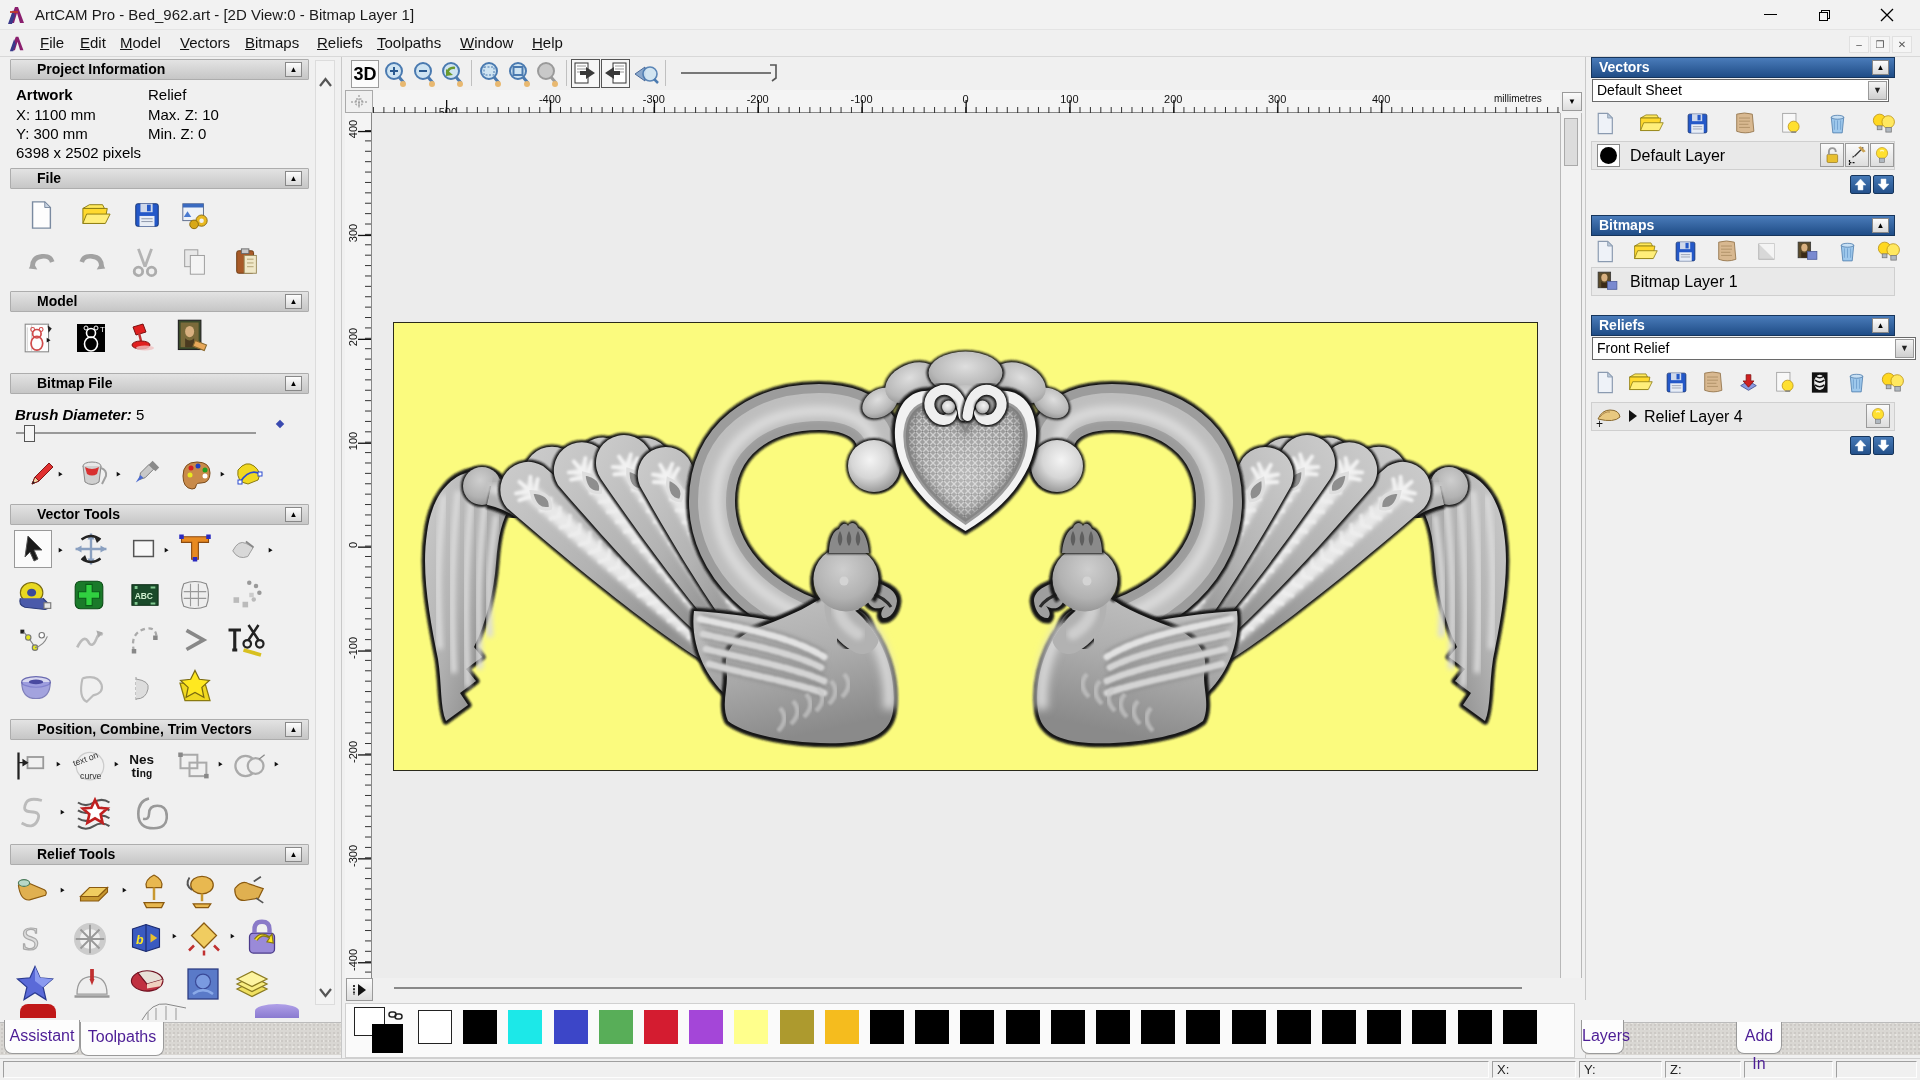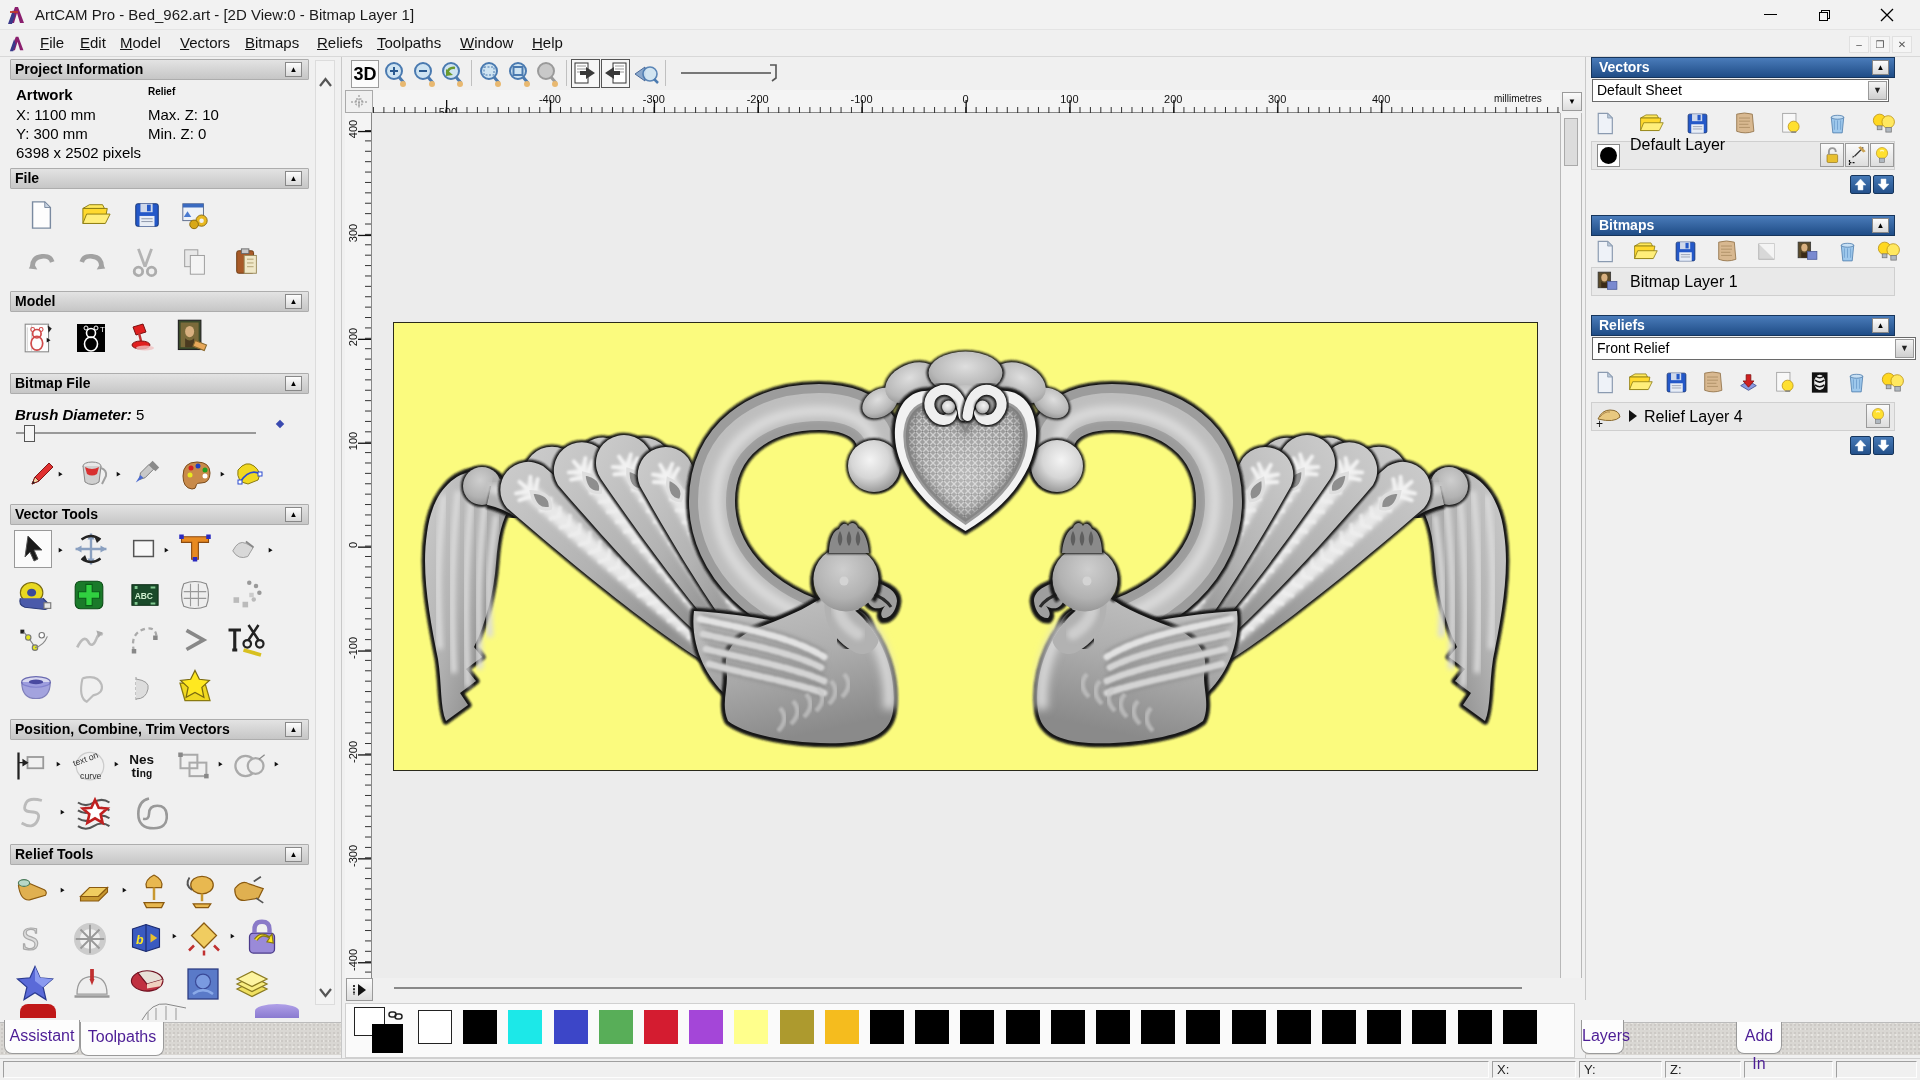--- a/index.html
+++ b/index.html
@@ -2,21 +2,21 @@
 <html><head><meta charset="utf-8"><style>
 *{margin:0;padding:0;box-sizing:border-box}
 html,body{width:1920px;height:1080px;overflow:hidden}
 body{font-family:"Liberation Sans",sans-serif;background:#f0f0f0;position:relative}
 .abs{position:absolute}
 .tb{left:0;top:0;width:1920px;height:30px;background:#f2f2f2;border-bottom:1px solid #e4e4e4}
 .tbtxt{left:35px;top:6px;font-size:15px;color:#1a1a1a;white-space:nowrap}
 .menubar{left:0;top:30px;width:1920px;height:27px;background:#f0f0f0;border-bottom:1px solid #d8d8d8}
 .mi{font-size:15px;color:#111;top:34px}
 .hdrL{height:21px;background:linear-gradient(#e3e3e3,#c6c6c6);border:1px solid #adadad;border-radius:1px;
- font-weight:bold;font-size:14px;color:#000;padding-left:4px;line-height:19px}
+ font-weight:bold;font-size:14px;color:#000;padding-left:26px;line-height:19px}
 .colbtn{width:17px;height:15px;background:linear-gradient(#fdfdfd,#d9d9d9);border:1px solid #888;
  text-align:center;font-size:8px;line-height:14px;color:#000}
 .bluehdr{height:21px;background:linear-gradient(#4a7cba,#1f4c86);border:1px solid #16355c;
  font-weight:bold;font-size:14px;color:#fff;padding-left:7px;line-height:19px}
 .combo{background:#fff;border:1px solid #6a6a6a;font-size:14px;color:#000;padding:2px 0 0 4px;height:23px}
 .cbtn{position:absolute;right:1px;top:1px;width:19px;height:19px;background:linear-gradient(#f4f4f4,#cfcfcf);
  border:1px solid #9a9a9a;text-align:center;line-height:17px;font-size:9px;color:#222}
 .layrow{background:#e9e9e9;border:1px solid #cfcfcf}
 .laytxt{font-size:16px;color:#000}
 .sbtn{background:linear-gradient(#fbfbfb,#dddddd);border:1px solid #9a9a9a}
@@ -63,21 +63,21 @@
 <div class="abs" style="left:315px;top:60px;width:20px;height:945px;background:#f3f3f3;border:1px solid #dcdcdc"></div>
 <svg class="abs" style="left:318px;top:75px" width="15" height="16">
     <path d="M2 11 L7.5 4 L13 11" fill="none" stroke="#555" stroke-width="2.2"></path>
   </svg>
 <svg class="abs" style="left:318px;top:985px" width="15" height="16">
     <path d="M2 4 L7.5 11 L13 4" fill="none" stroke="#555" stroke-width="2.2"></path>
   </svg>
 <div class="abs hdrL" style="left:10px;top:59px;width:299px">Project Information</div>
 <div class="abs colbtn" style="left:285px;top:62px">▲</div>
 <div class="abs" style="left:16px;top:86px;font-size:15px;font-weight:bold">Artwork</div>
-<div class="abs" style="left:148px;top:86px;font-size:10px;font-weight:bold">Relief</div>
+<div class="abs" style="left:148px;top:86px;font-size:15px;font-weight:normal">Relief</div>
 <div class="abs" style="left:16px;top:106px;font-size:15px">X: 1100 mm</div>
 <div class="abs" style="left:148px;top:106px;font-size:15px">Max. Z: 10</div>
 <div class="abs" style="left:16px;top:125px;font-size:15px">Y: 300 mm</div>
 <div class="abs" style="left:148px;top:125px;font-size:15px">Min. Z: 0</div>
 <div class="abs" style="left:16px;top:144px;font-size:15px">6398 x 2502 pixels</div>
 <div class="abs hdrL" style="left:10px;top:168px;width:299px">File</div>
 <div class="abs colbtn" style="left:285px;top:171px">▲</div>
 <svg class="abs" style="left:26px;top:200px" width="30" height="30" viewBox="0 0 32 32">
     <path d="M7 2 h13 l6 6 v22 h-19 z" fill="#fdfdfd" stroke="#7a8aa0" stroke-width="1.5"></path>
     <path d="M20 2 l6 6 h-6 z" fill="#c9d4e2" stroke="#7a8aa0"></path>
@@ -1048,21 +1048,21 @@
   </svg>
 <svg class="abs" style="left:1871.0px;top:111px" width="25" height="25" viewBox="0 0 32 32">
     <circle cx="11" cy="12" r="8" fill="#ffd820" stroke="#b89010"></circle>
     <circle cx="22" cy="14" r="8" fill="#ffe860" stroke="#b89010"></circle>
     <rect x="19" y="21" width="7" height="6" fill="#b0b8c0" stroke="#777"></rect>
     <rect x="8" y="19" width="6" height="5" fill="#b0b8c0" stroke="#777"></rect>
   </svg>
 <div class="abs layrow" style="left:1591px;top:141px;width:304px;height:29px"></div>
 <div class="abs" style="left:1597px;top:144px;width:23px;height:23px;background:#fff;border:1px solid #888"></div>
 <div class="abs" style="left:1600px;top:147px;width:17px;height:17px;background:#000;border-radius:50%"></div>
-<div class="abs laytxt" style="left:1630px;top:136px">Default Layer</div>
+<div class="abs laytxt" style="left:1630px;top:147px">Default Layer</div>
 <div class="abs sbtn" style="left:1820px;top:143px;width:24px;height:24px"></div>
 <svg class="abs" style="left:1822px;top:145px" width="20" height="20" viewBox="0 0 32 32">
     <rect x="8" y="15" width="17" height="13" rx="2" fill="#e8c030" stroke="#8a6a10"></rect>
     <path d="M11 15 v-4 q0 -6 5.5 -6 q5.5 0 5.5 6" fill="none" stroke="#999" stroke-width="3"></path>
   </svg>
 <div class="abs sbtn" style="left:1845px;top:143px;width:24px;height:24px"></div>
 <svg class="abs" style="left:1847px;top:145px" width="20" height="20" viewBox="0 0 32 32">
     <path d="M26 4 l-14 14" stroke="#333" stroke-width="2"></path>
     <path d="M12 18 l-3 3 0 -4 z" fill="#333"></path>
     <path d="M4 28 h10 M4 24 v8" stroke="#111" stroke-width="2" stroke-dasharray="3 2"></path>

